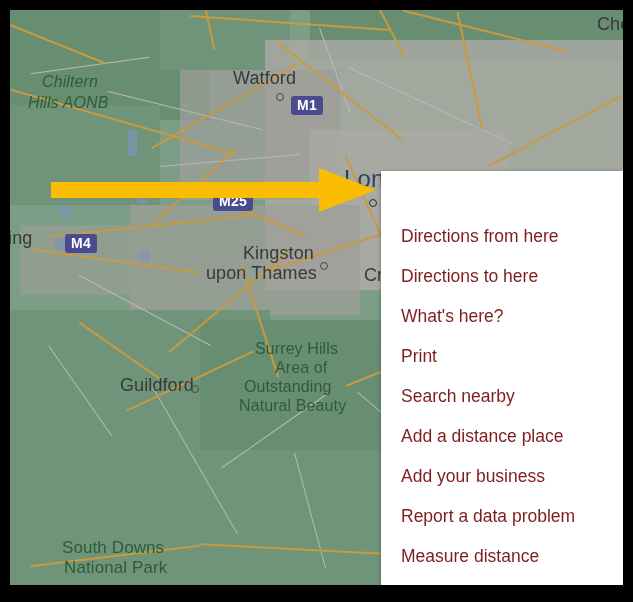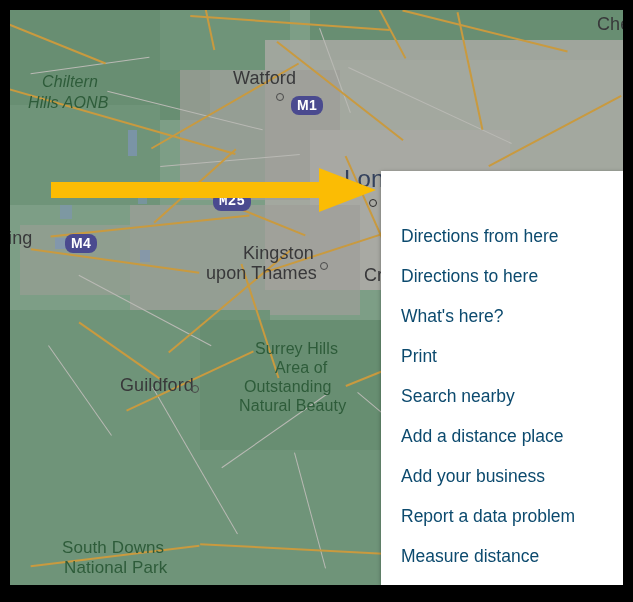--- a/index.html
+++ b/index.html
@@ -30,36 +30,36 @@
   .lbl{position:absolute;color:#3c3c3c;white-space:nowrap;
        font-size:17px;letter-spacing:.1px;}
   .lbl.city{font-size:18px;color:#38383a;}
   .lbl.park{color:#2e5c3a;font-size:16px;text-align:center;line-height:19px;}
   .lbl.park.ital{font-style:italic;}
   .dot{position:absolute;width:6px;height:6px;border-radius:50%;
        border:1.4px solid #4a4a4a;background:transparent;}
 
   
   .shield{position:absolute;background:#4a4a8f;color:#fff;
-          font-size:14px;font-weight:600;border-radius:8px;
+          font-size:14px;font-weight:600;border-radius:3px;
           padding:1px 6px 2px 6px;letter-spacing:.3px;}
 
   
   .arrow-wrap{position:absolute;left:51px;top:168px;width:325px;height:44px;}
   .arrow-shaft{position:absolute;left:0;top:14px;width:272px;height:16px;
                background:#fbbc04;}
   .arrow-head{position:absolute;left:268px;top:0;width:0;height:0;
               border-top:22px solid transparent;
               border-bottom:22px solid transparent;
               border-left:57px solid #fbbc04;}
 
   
   .menu{position:absolute;left:381px;top:171px;width:242px;height:414px;
         background:#fff;box-shadow:0 1px 4px rgba(0,0,0,.35);}
-  .menu-item{height:auto;padding:9px 0 9px 20px;color:#0c4a6e;
+  .menu-item{height:auto;padding:9px 0 9px 20px;color:#7f1d1d;
              font-size:17.5px;line-height:22px;cursor:default;}
   .menu-item.first{padding-top:14px;}
 
   
   .coord-hl{position:absolute;left:383px;top:172px;width:232px;height:45px;
             border:5px solid #fbbc04;border-radius:7px;background:#f4f4f4;
             box-sizing:border-box;}
   .coord-text{position:absolute;left:18px;top:10px;color:#3c4043;
               font-size:18px;line-height:24px;white-space:nowrap;}
 </style>
@@ -158,21 +158,21 @@
 
     <div class="lbl park" style="left:245px;top:329px;">Surrey Hills</div>
     <div class="lbl park" style="left:265px;top:348px;">Area of</div>
     <div class="lbl park" style="left:234px;top:367px;">Outstanding</div>
     <div class="lbl park" style="left:229px;top:386px;text-align:center;">Natural Beauty</div>
 
     <div class="lbl park" style="left:52px;top:528px;font-size:17px;">South Downs</div>
     <div class="lbl park" style="left:54px;top:548px;font-size:17px;">National Park</div>
 
     <div class="shield" style="left:281px;top:86px;">M1</div>
-    <div class="shield" style="left:203px;top:182px;font-family:Liberation Mono, monospace;">M25</div>
+    <div class="shield" style="left:203px;top:182px;">M25</div>
     <div class="shield" style="left:55px;top:224px;">M4</div>
 
   </div>
 
   <div class="arrow-wrap">
     <div class="arrow-shaft"></div>
     <div class="arrow-head"></div>
   </div>
 
   <div class="menu">

